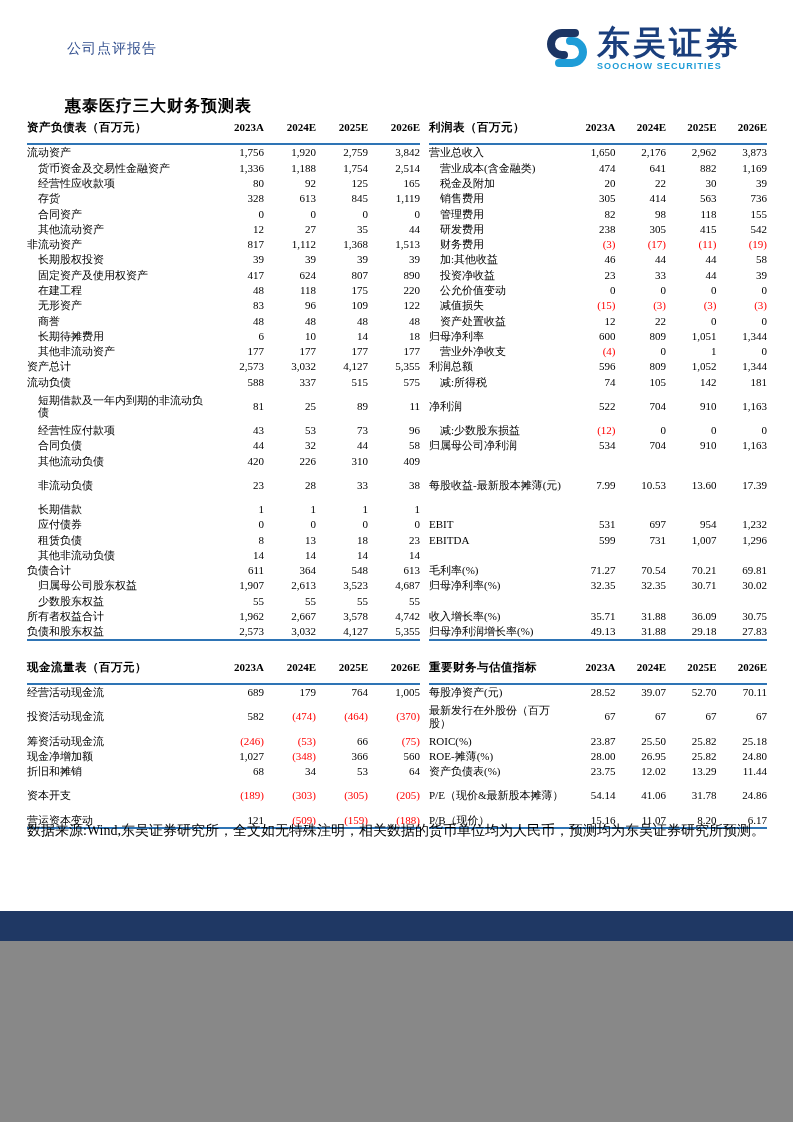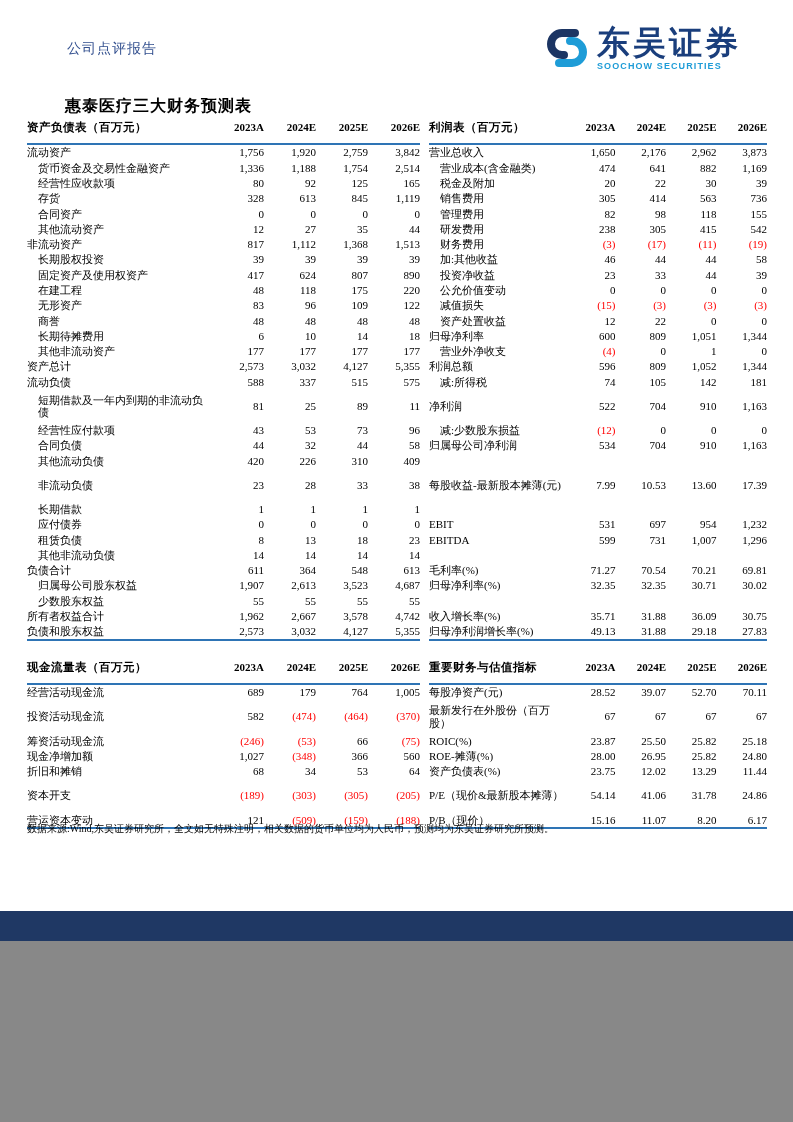--- a/index.html
+++ b/index.html
@@ -29,21 +29,21 @@
   .fin-row.bold{font-weight:normal;}
   .cell{overflow:visible;}
   .c-label{flex:0 0 auto;}
   .tbl-left .c-label{width:185px;}
   .tbl-right .c-label{width:136px;}
   .tbl-left .c-num{width:52px;text-align:right;}
   .tbl-right .c-num{width:50.5px;text-align:right;}
   .ind1{padding-left:11px;box-sizing:border-box;}
   .neg{color:var(--neg,#FF0000);}
   
-  .source-note{position:absolute;left:27px;top:822px;width:745px;font-size:10px;color:#000;}
+  .source-note{position:absolute;left:27px;top:822px;width:745px;font-size:14px;color:#000;}
   .page-num{position:absolute;right:99px;top:1041px;font-size:11px;font-weight:bold;color:#111;}
   .institute{position:absolute;right:62px;top:1062px;font-size:15px;font-weight:bold;color:var(--navy,#17365D);letter-spacing:2px;}
   .bottom-bar{position:absolute;left:0;right:0;bottom:0;height:30px;background:var(--footer-bar,#1F3864);}
   .disclaimer-box{position:absolute;left:0;top:1040px;width:262px;height:29px;background:var(--disc-bg,#D9D9D9);
     color:var(--navy,#17365D);font-weight:bold;font-size:12px;line-height:29px;padding-left:12px;letter-spacing:0.5px;}
 </style>
 </head>
 <body>
 
 <div class="page" style="--accent: #2E74B5; --navy: #17365D; --navy-soft: #33508F; --brand-blue: #1E9CD7; --neg: #FF0000; --footer-bar: #1F3864; --disc-bg: #D9D9D9;">

